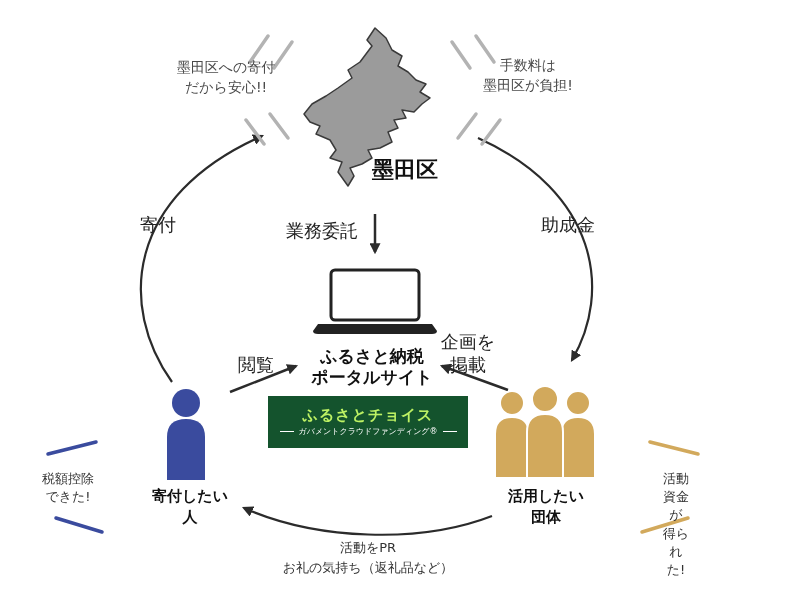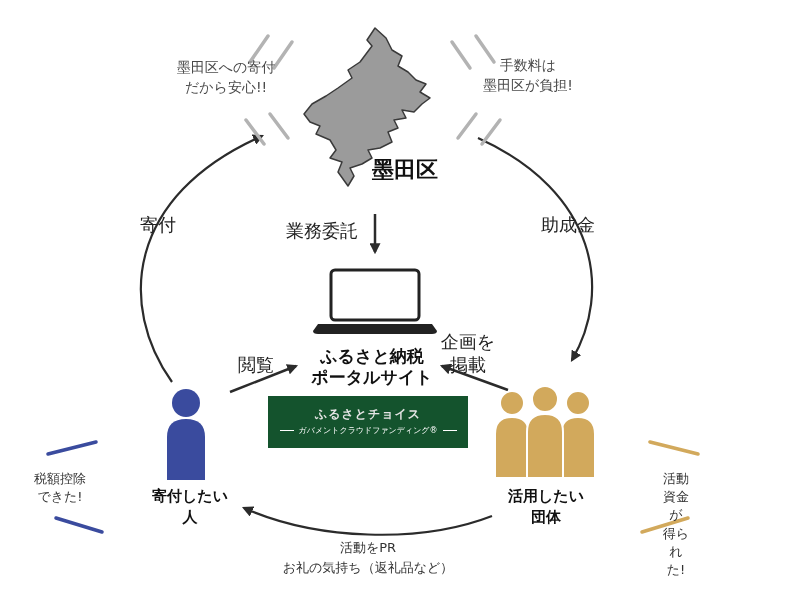--- a/index.html
+++ b/index.html
@@ -15,21 +15,21 @@
   .note{color:#4a4a4a;font-size:14px;}
   .flow{font-size:18px;color:#222;}
   .region{position:absolute;font-weight:bold;font-size:22px;color:#111;white-space:nowrap;}
   .portal-title{font-weight:bold;font-size:17px;line-height:1.25;color:#111;}
   .actor{font-weight:bold;font-size:15px;color:#111;}
   .callout-small{font-size:13px;color:#333;}
   .banner{
     position:absolute;left:268px;top:396px;width:200px;height:52px;
     background:#14532d;display:flex;flex-direction:column;align-items:center;justify-content:center;
   }
-  .banner-title{color:#e5e5e5;font-weight:bold;font-size:12px;letter-spacing:1px;line-height:1.1;}
+  .banner-title{color:#bef264;font-weight:bold;font-size:15px;letter-spacing:1px;line-height:1.1;}
   .banner-sub{display:flex;align-items:center;gap:5px;color:#fff;font-size:8px;margin-top:3px;}
   .banner-sub .bline{display:inline-block;width:14px;height:1px;background:#ffffff;}
 </style>
 </head>
 <body>
 
 <div class="stage">
 
   <svg width="790" height="605" viewBox="0 0 790 605">
     <defs>
@@ -125,21 +125,21 @@
       <span>ガバメントクラウドファンディング®</span>
       <span class="bline"></span>
     </div>
   </div>
 
   <div class="label actor" style="left:190px;top:486px;">寄付したい
 人</div>
   <div class="label actor" style="left:546px;top:486px;">活用したい
 団体</div>
 
-  <div class="label callout-small" style="left:60px;top:470px;">税額控除
+  <div class="label callout-small" style="left:68px;top:470px;">税額控除
 できた!</div>
   <div class="label callout-small" style="left:676px;top:470px;">活動資金が
 得られた!</div>
 
   <div class="label callout-small" style="left:368px;top:538px;line-height:1.55;">活動をPR
 お礼の気持ち（返礼品など）</div>
 
 </div>
 
 </body></html>

